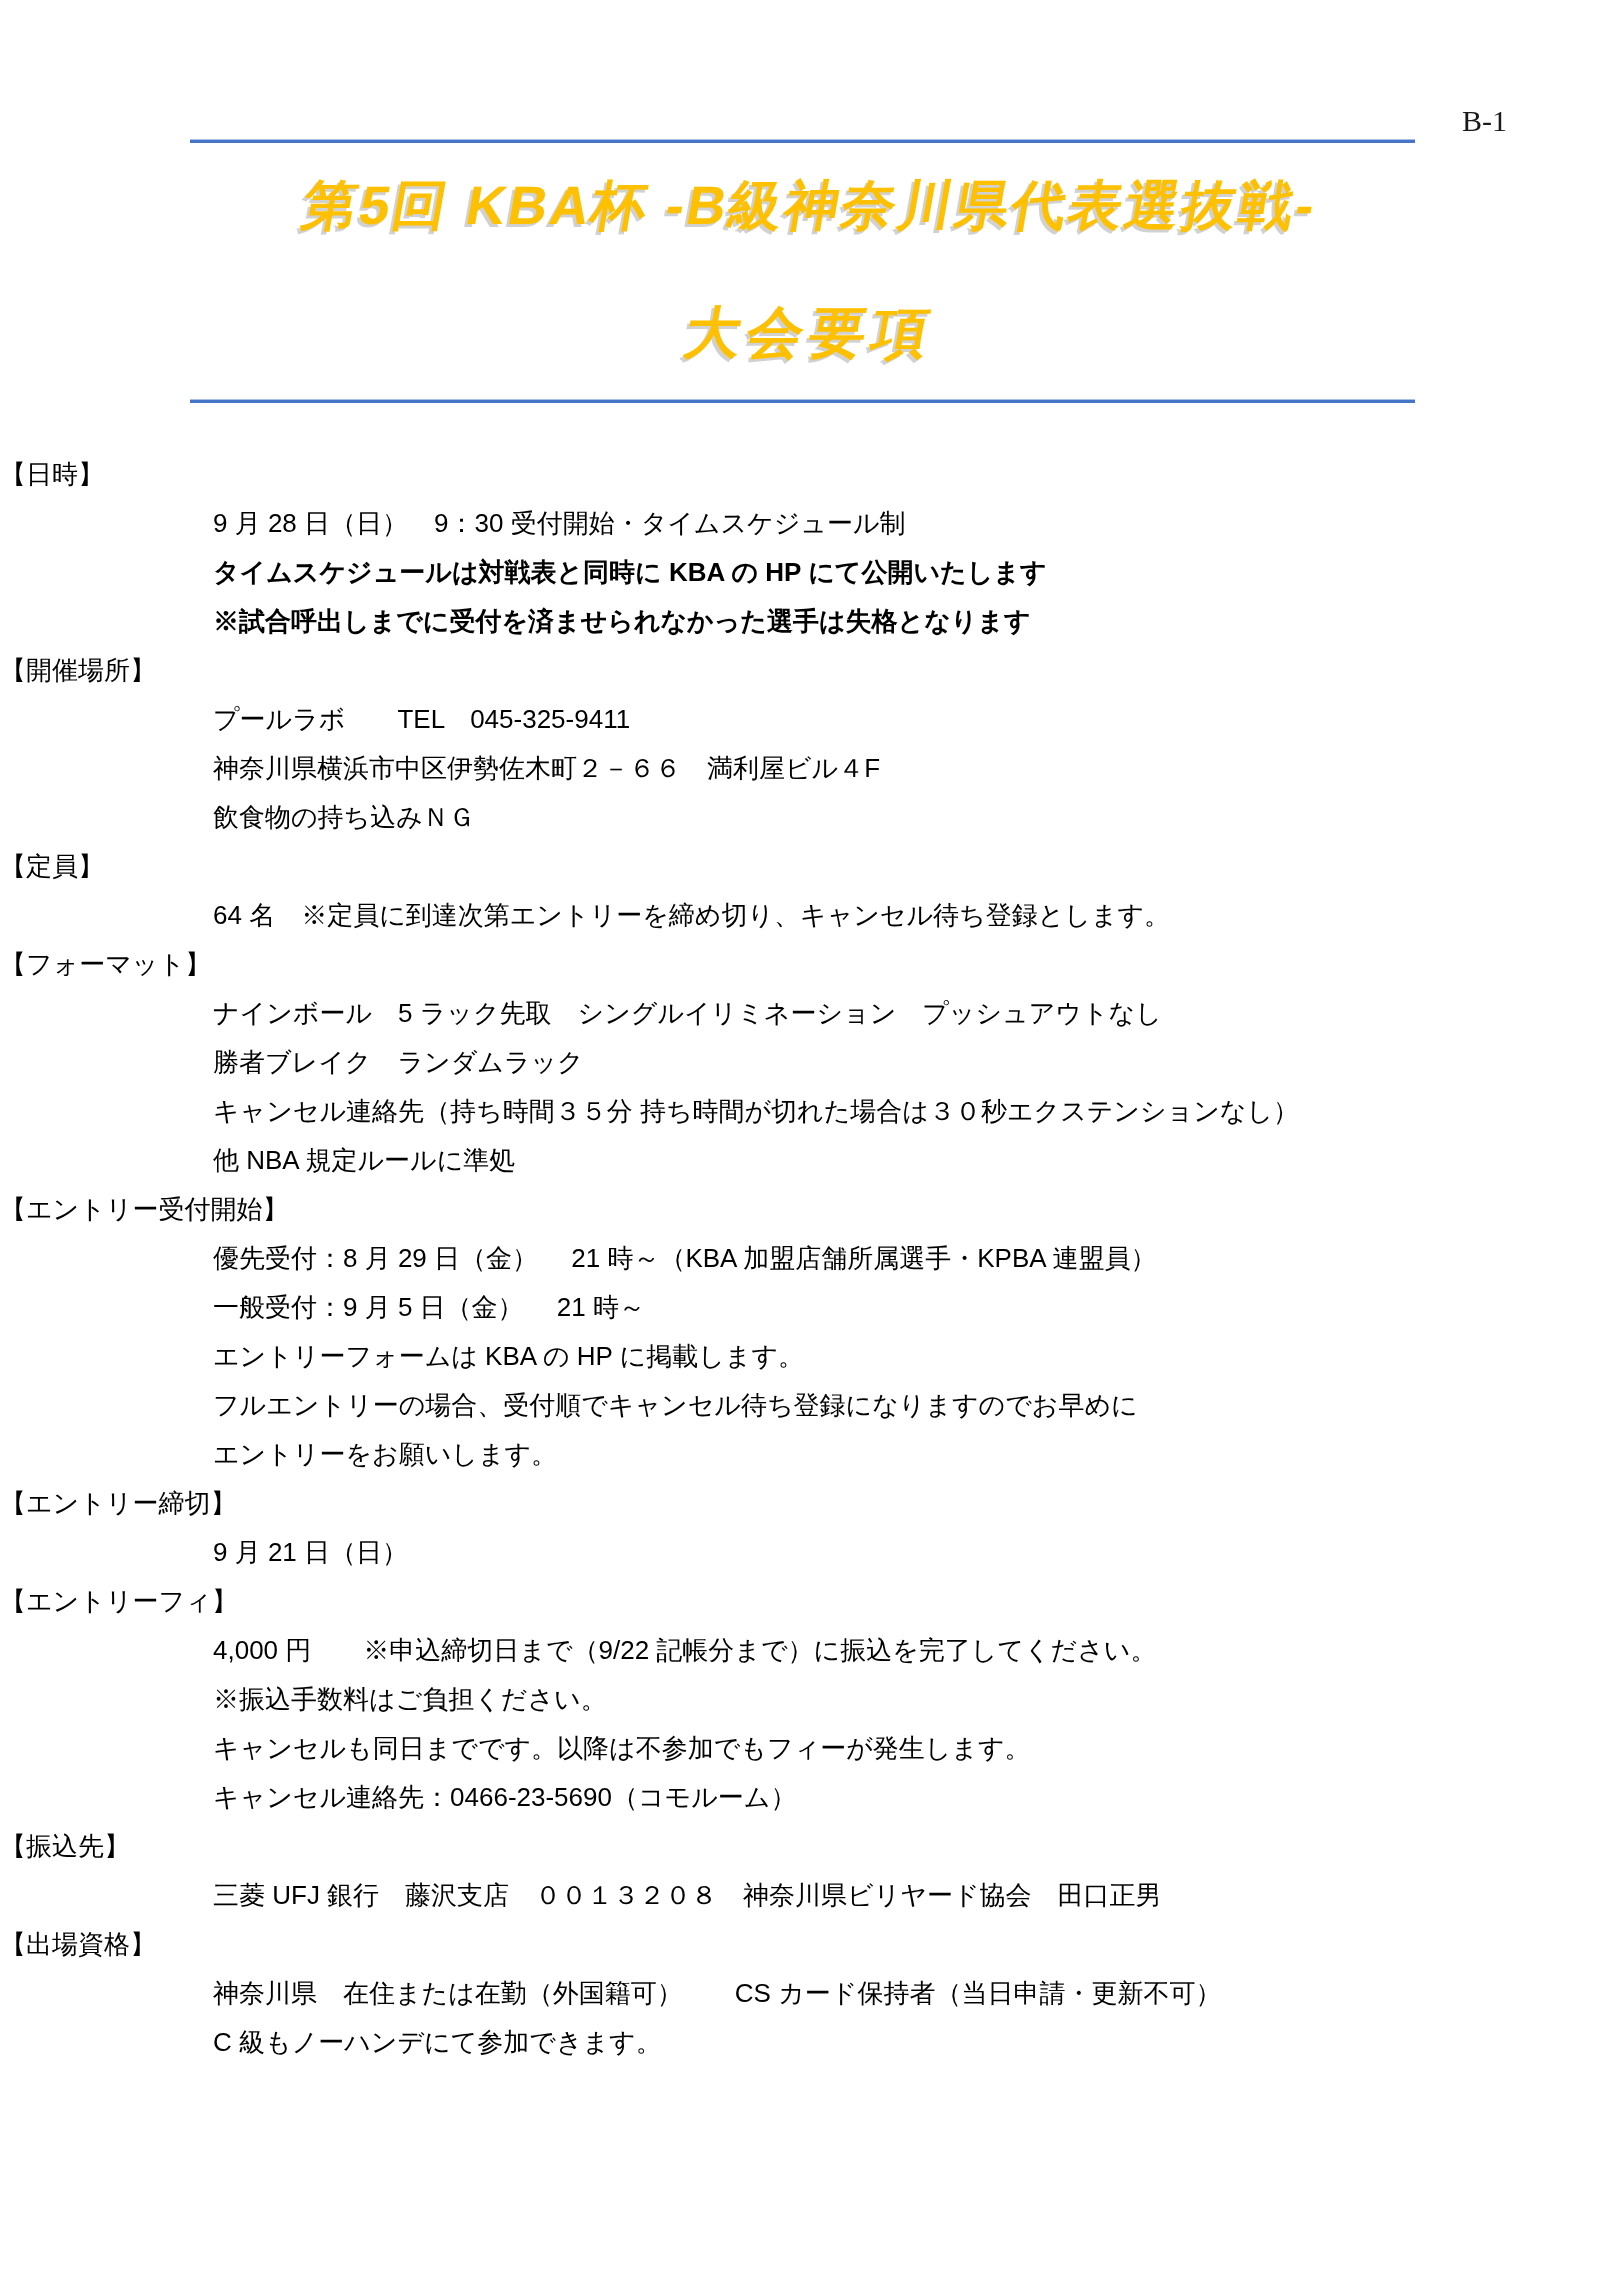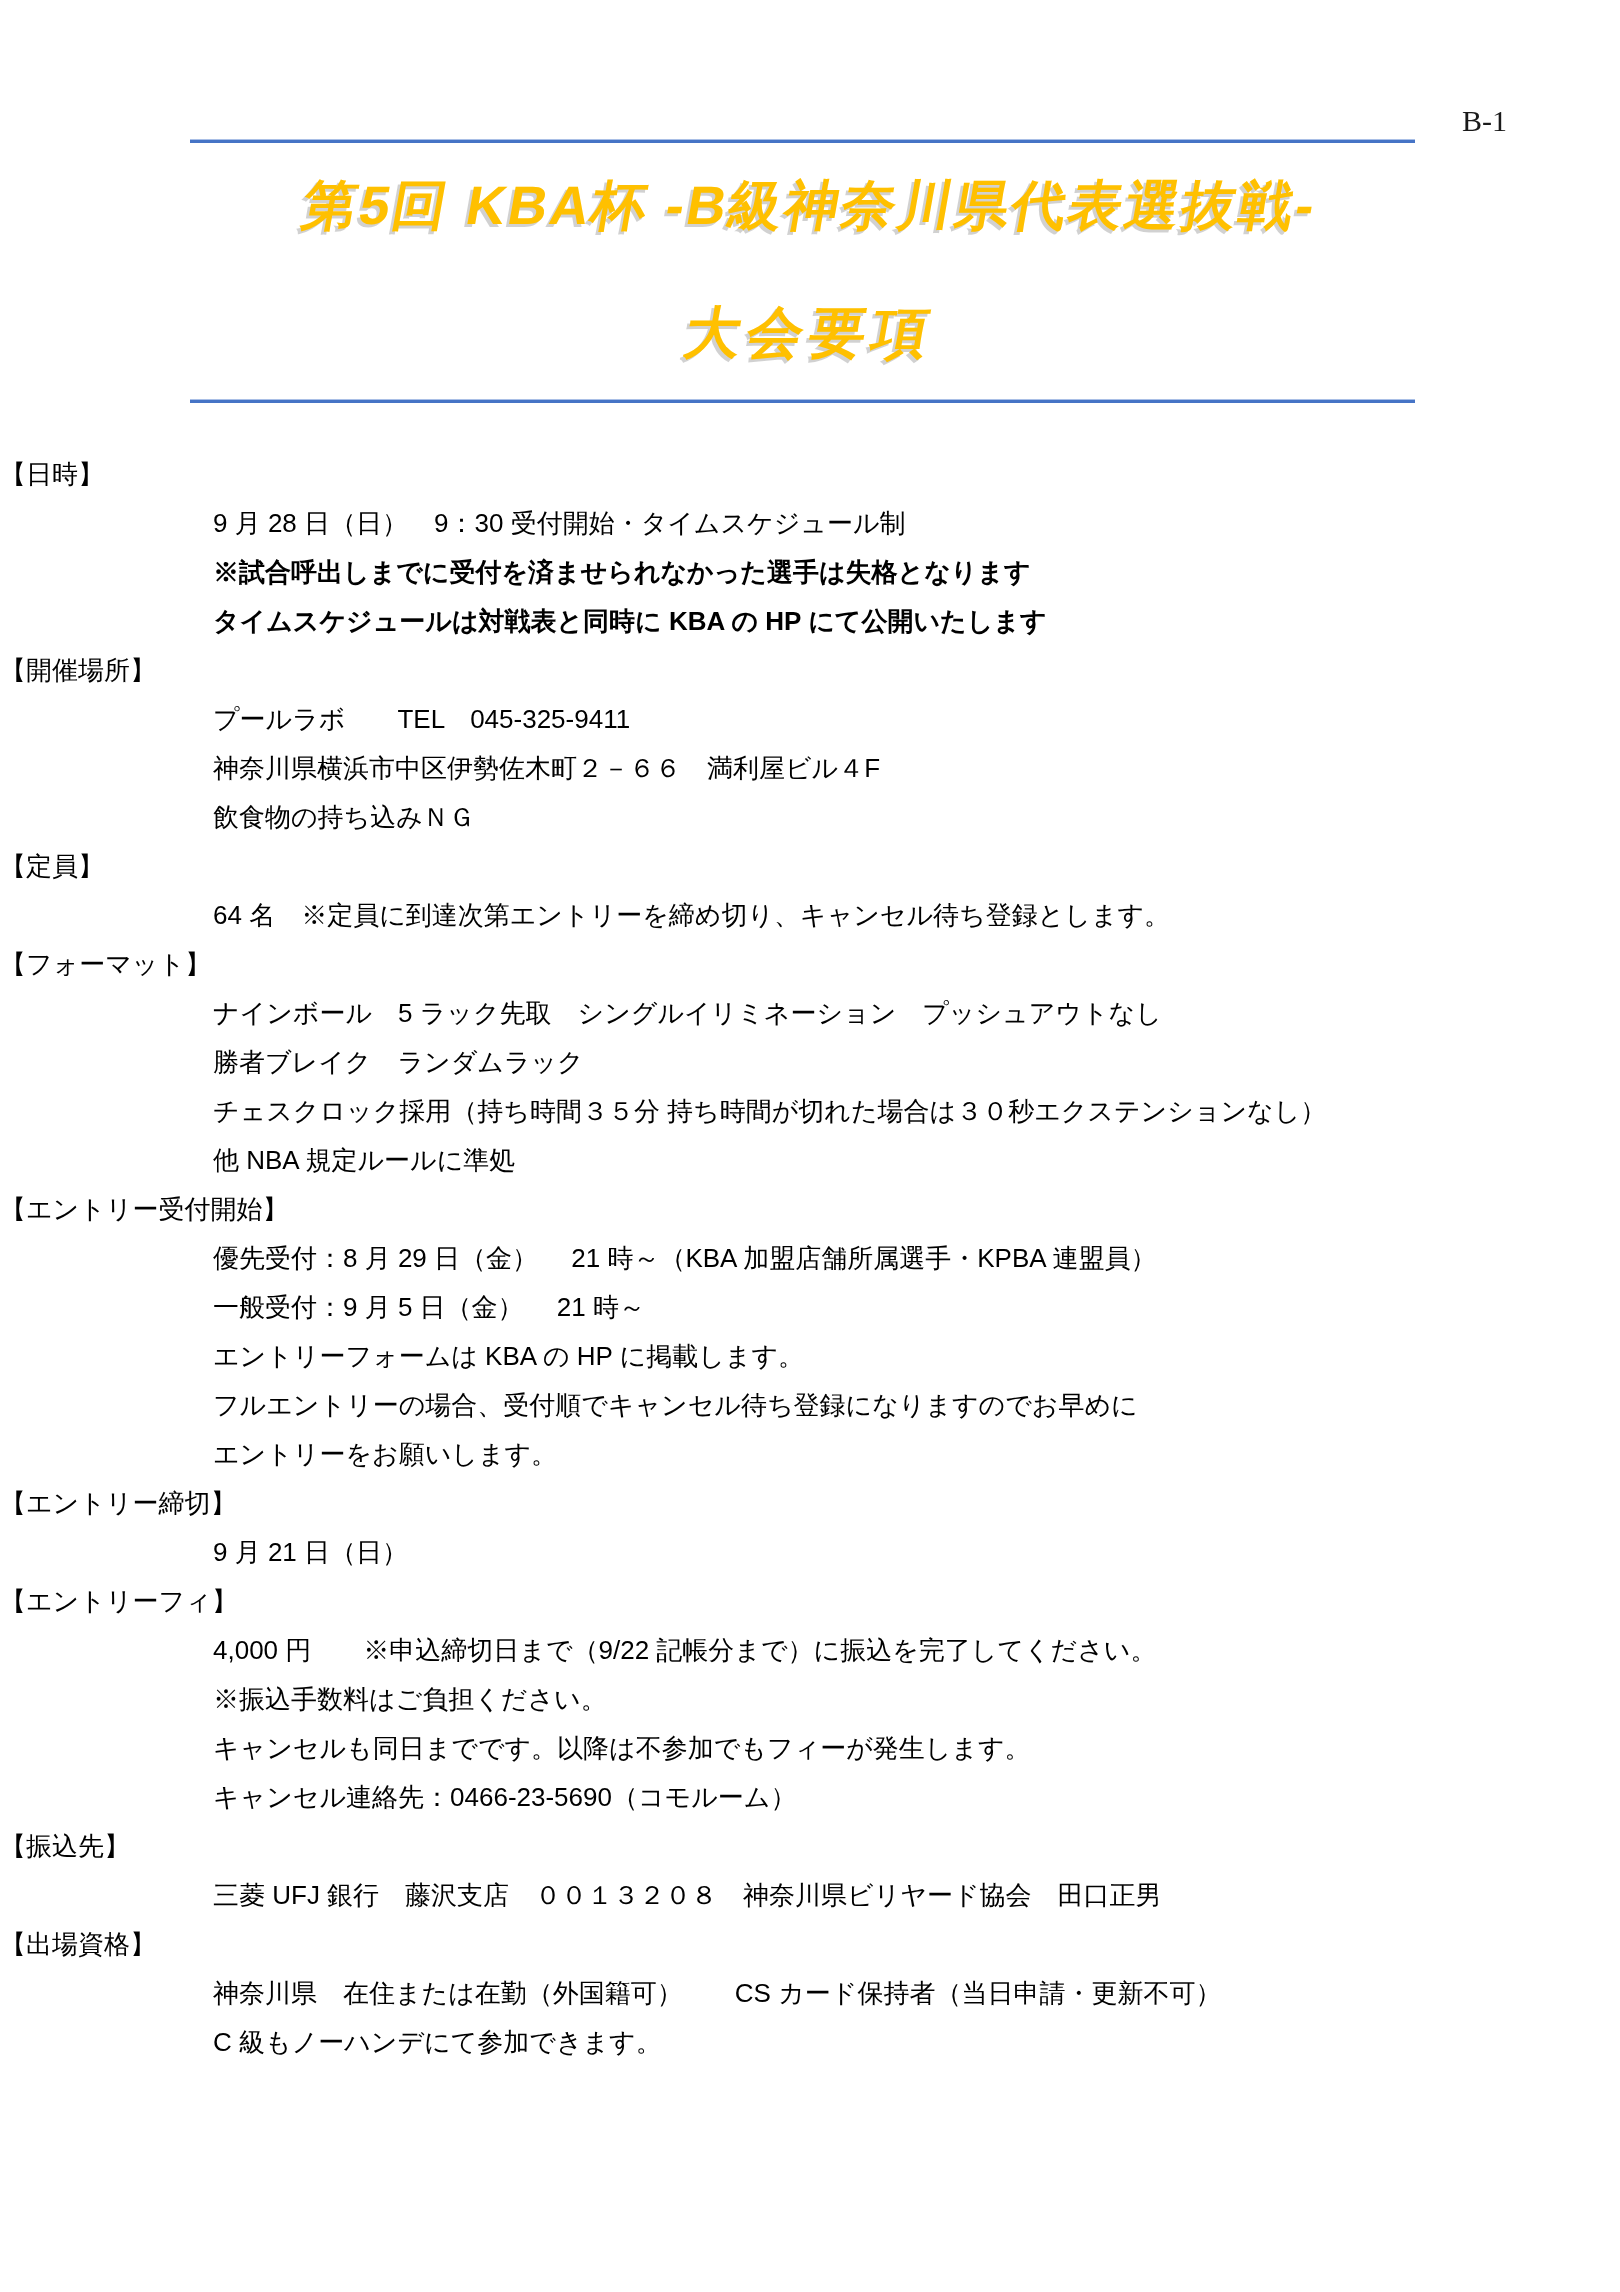--- a/index.html
+++ b/index.html
@@ -81,32 +81,32 @@
 
   <div class="doc-title line1">第5回 KBA杯 -B級神奈川県代表選抜戦-</div>
 
   <div class="doc-title line2">大会要項</div>
 
   <div class="rule bottom"></div>
 
   <div class="body-text">
       <div class="line header">【日時】</div>
       <div class="line content">9 月 28 日（日）　9：30 受付開始・タイムスケジュール制</div>
+      <div class="line content  bold">タイムスケジュールは対戦表と同時に KBA の HP にて公開いたします</div>
       <div class="line content  bold">※試合呼出しまでに受付を済ませられなかった選手は失格となります</div>
-      <div class="line content  bold">タイムスケジュールは対戦表と同時に KBA の HP にて公開いたします</div>
       <div class="line header">【開催場所】</div>
       <div class="line content">プールラボ　　TEL　045-325-9411</div>
       <div class="line content">神奈川県横浜市中区伊勢佐木町２－６６　満利屋ビル４F</div>
       <div class="line content">飲食物の持ち込みＮＧ</div>
       <div class="line header">【定員】</div>
       <div class="line content">64 名　※定員に到達次第エントリーを締め切り、キャンセル待ち登録とします。</div>
       <div class="line header">【フォーマット】</div>
       <div class="line content">ナインボール　5 ラック先取　シングルイリミネーション　プッシュアウトなし</div>
       <div class="line content">勝者ブレイク　ランダムラック</div>
-      <div class="line content">チェスクロック採用（持ち時間３５分 持ち時間が切れた場合は３０秒エクステンションなし）</div>
+      <div class="line content">キャンセル連絡先（持ち時間３５分 持ち時間が切れた場合は３０秒エクステンションなし）</div>
       <div class="line content">他 NBA 規定ルールに準処</div>
       <div class="line header">【エントリー受付開始】</div>
       <div class="line content">優先受付：8 月 29 日（金）　 21 時～（KBA 加盟店舗所属選手・KPBA 連盟員）</div>
       <div class="line content">一般受付：9 月 5 日（金）　 21 時～</div>
       <div class="line content">エントリーフォームは KBA の HP に掲載します。</div>
       <div class="line content">フルエントリーの場合、受付順でキャンセル待ち登録になりますのでお早めに</div>
       <div class="line content">エントリーをお願いします。</div>
       <div class="line header">【エントリー締切】</div>
       <div class="line content">9 月 21 日（日）</div>
       <div class="line header">【エントリーフィ】</div>

